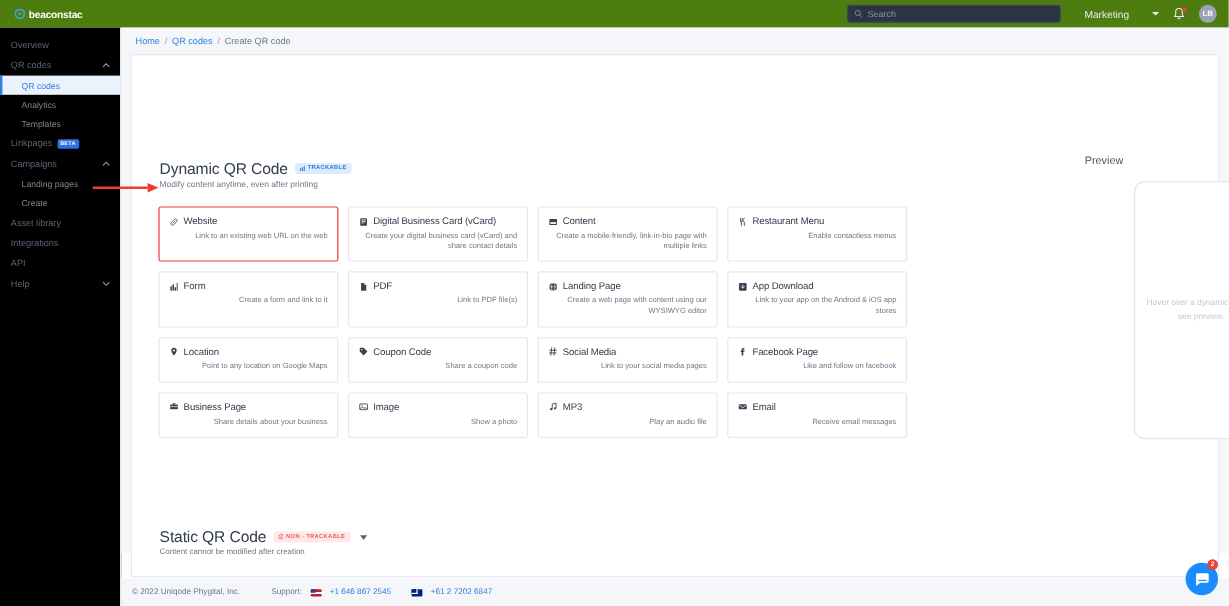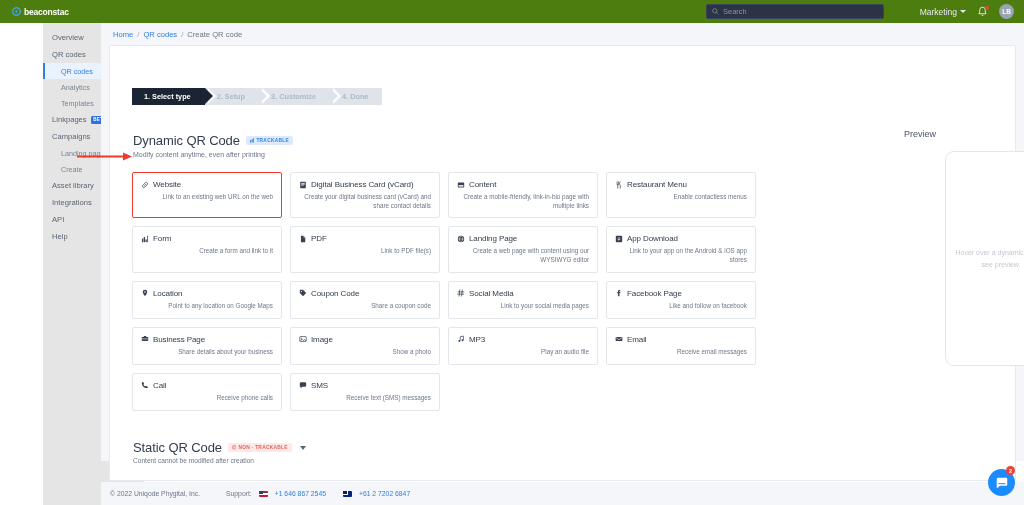--- a/index.html
+++ b/index.html
@@ -25,33 +25,33 @@
     display: flex; align-items: center; padding: 0 5px; gap: 4px;
   }
   .search-ico { width: 7px; height: 7px; color:#8b94a5; display:block; }
   .search-input {
     background: transparent; border: none; outline: none;
     color: #c7cedb; font-size: 7.5px; font-family: "Liberation Sans", sans-serif;
     width: 150px;
   }
   .search-input::placeholder { color: #8b94a5; }
   .tb-right { position:absolute; right: 10px; top: 0; height: 23px; display:flex; align-items:center; gap: 11px;}
-  .tb-workspace { color:#e7ebf1; font-size:8.5px; display:flex; align-items:center; gap:3px; }
+  .tb-workspace { color:#e7ebf1; font-size:8.5px; display:flex; align-items:center; gap:19px; }
   .caret { width:0;height:0;border-left:3px solid transparent;border-right:3px solid transparent;border-top:3px solid currentColor;display:inline-block;}
   .bell-wrap { position:relative; width:11px; height:12px; color:#e7ebf1;}
   .bell-dot { position:absolute; right:-1px; top:0px; width:4px;height:4px;border-radius:50%;background:#e8443a;}
   .avatar {
     width:15px;height:15px;border-radius:50%;background:#9aa4b2;color:#fff;
     font-size:6.5px;display:flex;align-items:center;justify-content:center;font-weight:bold;
   }
 
   
   .sidebar {
     position: absolute; left: 0; top: 23px; width: 101px; height: 482px;
-    background: #e5e5e5; border-right: 1px solid #e7eaee; padding-top: 6px; margin-left: 43px;
+    background: #000000; border-right: 1px solid #e7eaee; padding-top: 6px;
   }
   .nav-row {
     height: 17px; display: flex; align-items: center; justify-content: space-between;
     padding: 0 8px 0 9px; color: #5a6475; font-size: 7.6px; cursor: pointer;
     position: relative;
   }
   .nav-row.sub { padding-left: 18px; font-size: 7.2px; color: #7a8494; height: 16px;}
   .nav-row.active-sub { background: #eaf2fd; color: #2f7fe0; }
   .nav-row.active-sub::before {
     content:""; position:absolute; left:0; top:0; width:2px; height:100%; background:#2f7fe0;
@@ -288,34 +288,20 @@
     <div class="breadcrumb">
       <span class="crumb-link">Home</span>
       <span class="crumb-sep">/</span>
       <span class="crumb-link">QR codes</span>
       <span class="crumb-sep">/</span>
       <span class="crumb-cur">Create QR code</span>
     </div>
 
     <div class="panel">
 
-      <div class="stepper">
-        <div class="step done">
-            <span>1. Select type</span>
-          </div>
-        <div class="step">
-            <span>2. Setup</span>
-          </div>
-        <div class="step">
-            <span>3. Customize</span>
-          </div>
-        <div class="step">
-            <span>4. Done</span>
-          </div>
-      </div>
 
       <div class="sec-title-row">
         <span class="sec-title">Dynamic QR Code</span>
         <span class="pill track">
           <span>
             <svg viewBox="0 0 6 6" width="4.5" height="4.5">
                 <rect x="0" y="3" width="1.4" height="3" fill="#2f7fe0"></rect>
                 <rect x="2.2" y="1.5" width="1.4" height="4.5" fill="#2f7fe0"></rect>
                 <rect x="4.4" y="0" width="1.4" height="6" fill="#2f7fe0"></rect>
               </svg>
@@ -528,44 +514,20 @@
                     <rect x="0.8" y="2.4" width="8.4" height="5.2" rx="0.5" fill="#384252"></rect>
                     <path d="M0.8 2.9L5 5.9l4.2-3" fill="none" stroke="#fff" stroke-width="0.8"></path>
                   </svg>
                 </span>
               <span class="card-title">Email</span>
             </div>
             <div class="card-desc">Receive email messages</div>
           </div>
         </div>
 
-        <div class="row">
-          <div class="card short">
-            <div class="card-head">
-              <span class="card-ico">
-                  <svg viewBox="0 0 10 10" width="8" height="8">
-                    <path d="M2.2 1.4c1 0 1 1 1.5 1.8 0.2 0.4-0.5 0.8-0.5 1.3 0 0.9 1.3 2.2 2.2 2.2 0.5 0 0.9-0.7 1.3-0.5 0.8 0.5 1.8 0.5 1.8 1.5 0 0.7-0.9 1.2-1.6 1.2C4.3 8.9 1.1 5.7 1.1 3c0-0.7 0.4-1.6 1.1-1.6z" fill="#384252"></path>
-                  </svg>
-                </span>
-              <span class="card-title">Call</span>
-            </div>
-            <div class="card-desc">Receive phone calls</div>
-          </div>
-          <div class="card short">
-            <div class="card-head">
-              <span class="card-ico">
-                  <svg viewBox="0 0 10 10" width="8" height="8">
-                    <path d="M1 3.2a1.6 1.6 0 0 1 1.6-1.6h4.8A1.6 1.6 0 0 1 9 3.2v2.4a1.6 1.6 0 0 1-1.6 1.6H4.2L2 9V7.2h-0.4A0.6 0.6 0 0 1 1 6.6z" fill="#384252"></path>
-                  </svg>
-                </span>
-              <span class="card-title">SMS</span>
-            </div>
-            <div class="card-desc">Receive text (SMS) messages</div>
-          </div>
-        </div>
       </div>
 
       <div class="static-row">
         <span class="sec-title">Static QR Code</span>
         <span class="pill notrack">
           <span>
             <svg viewBox="0 0 6 6" width="4.5" height="4.5">
                 <circle cx="3" cy="3" r="2.5" fill="none" stroke="#e8615a" stroke-width="0.9"></circle>
                 <line x1="1.3" y1="4.7" x2="4.7" y2="1.3" stroke="#e8615a" stroke-width="0.9"></line>
               </svg>

